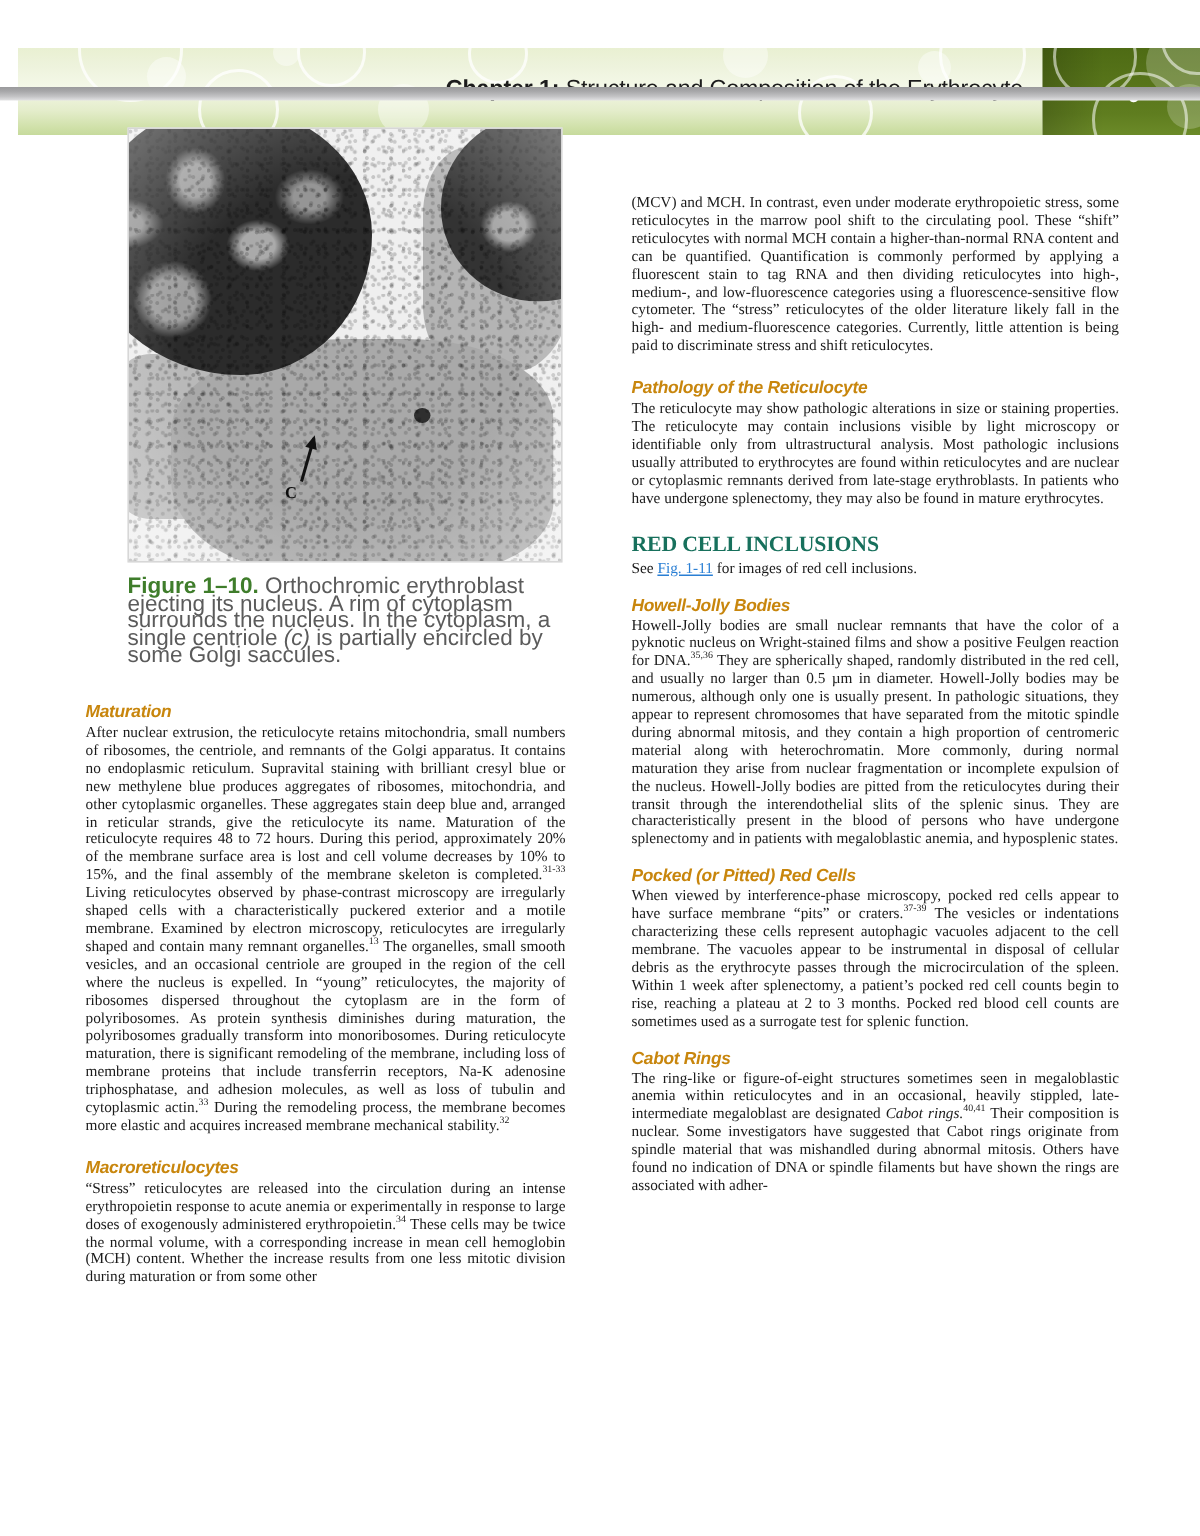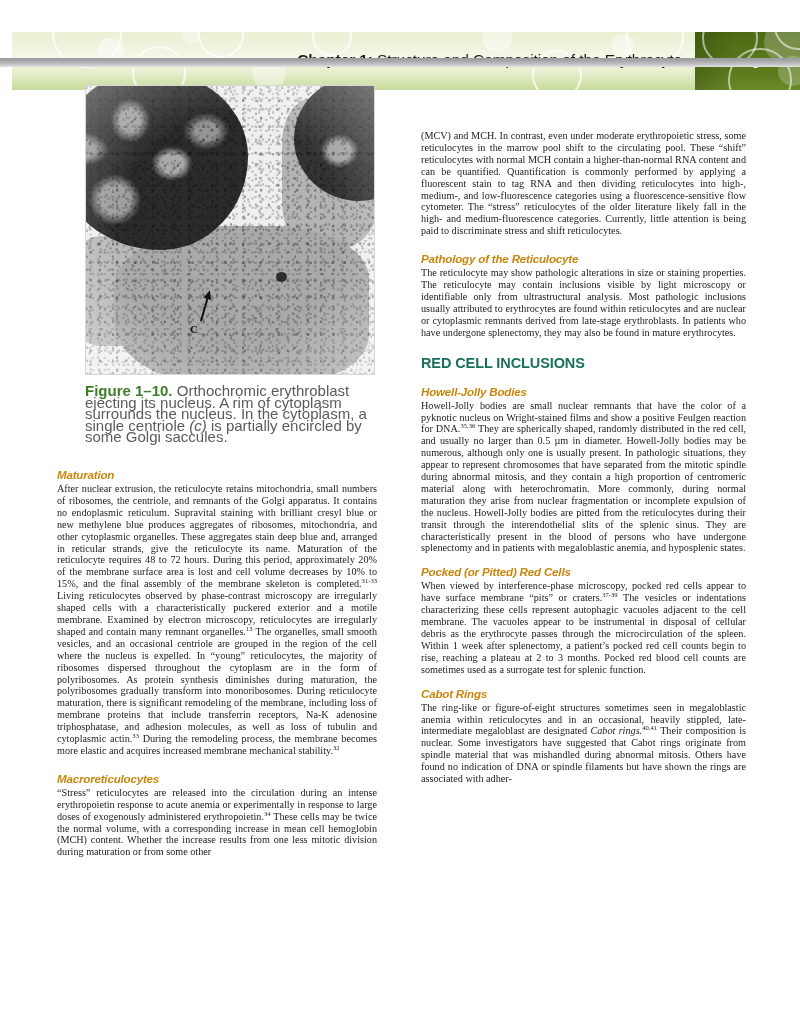--- a/index.html
+++ b/index.html
@@ -90,21 +90,21 @@
     font-family: "Liberation Sans", sans-serif;
     font-style: italic;
     font-weight: bold;
     font-size: 11.6px;
     color: #c8860d;
     letter-spacing: -0.2px;
     line-height: 14px;
   }
   h2.major {
     margin: 0 0 2px 0;
-    font-family: Liberation Sans, sans-serif;
+    font-family: Liberation Serif, serif;
     font-weight: bold;
     font-size: 14.5px;
     color: #17705c;
     letter-spacing: -0.1px;
     line-height: 18px;
   }
   .gap-lg { height: 15px; }
   .gap-md { height: 11px; }
 
   sup { font-size: 6.6px; vertical-align: super; line-height: 0; }
@@ -300,20 +300,21 @@
     <p>(MCV) and MCH. In contrast, even under moderate erythropoietic stress, some reticulocytes in the marrow pool shift to the circulating pool. These “shift” reticulocytes with normal MCH contain a higher-than-normal RNA content and can be quantified. Quantification is commonly performed by applying a fluorescent stain to tag RNA and then dividing reticulocytes into high-, medium-, and low-fluorescence categories using a fluorescence-sensitive flow cytometer. The “stress” reticulocytes of the older literature likely fall in the high- and medium-fluorescence categories. Currently, little attention is being paid to discriminate stress and shift reticulocytes.</p>
 
     <div class="gap-lg"></div>
 
     <h3 class="sub">Pathology of the Reticulocyte</h3>
     <p>The reticulocyte may show pathologic alterations in size or staining properties. The reticulocyte may contain inclusions visible by light microscopy or identifiable only from ultrastructural analysis. Most pathologic inclusions usually attributed to erythrocytes are found within reticulocytes and are nuclear or cytoplasmic remnants derived from late-stage erythroblasts. In patients who have undergone splenectomy, they may also be found in mature erythrocytes.</p>
 
     <div class="gap-lg"></div>
 
     <h2 class="major">RED CELL INCLUSIONS</h2>
+    <p><span>See </span><a class="xref" href="#">Fig. 1-11</a><span> for images of red cell inclusions.</span></p>
 
     <div class="gap-md"></div>
 
     <h3 class="sub">Howell-Jolly Bodies</h3>
     <p><span>Howell-Jolly bodies are small nuclear remnants that have the color of a pyknotic nucleus on Wright-stained films and show a positive Feulgen reaction for DNA.</span><sup>35,36</sup><span> They are spherically shaped, randomly distributed in the red cell, and usually no larger than 0.5 µm in diameter. Howell-Jolly bodies may be numerous, although only one is usually present. In pathologic situations, they appear to represent chromosomes that have separated from the mitotic spindle during abnormal mitosis, and they contain a high proportion of centromeric material along with heterochromatin. More commonly, during normal maturation they arise from nuclear fragmentation or incomplete expulsion of the nucleus. Howell-Jolly bodies are pitted from the reticulocytes during their transit through the interendothelial slits of the splenic sinus. They are characteristically present in the blood of persons who have undergone splenectomy and in patients with megaloblastic anemia, and hyposplenic states.</span></p>
 
     <div class="gap-md"></div>
 
     <h3 class="sub">Pocked (or Pitted) Red Cells</h3>
     <p><span>When viewed by interference-phase microscopy, pocked red cells appear to have surface membrane “pits” or craters.</span><sup>37-39</sup><span> The vesicles or indentations characterizing these cells represent autophagic vacuoles adjacent to the cell membrane. The vacuoles appear to be instrumental in disposal of cellular debris as the erythrocyte passes through the microcirculation of the spleen. Within 1 week after splenectomy, a patient’s pocked red cell counts begin to rise, reaching a plateau at 2 to 3 months. Pocked red blood cell counts are sometimes used as a surrogate test for splenic function.</span></p>

